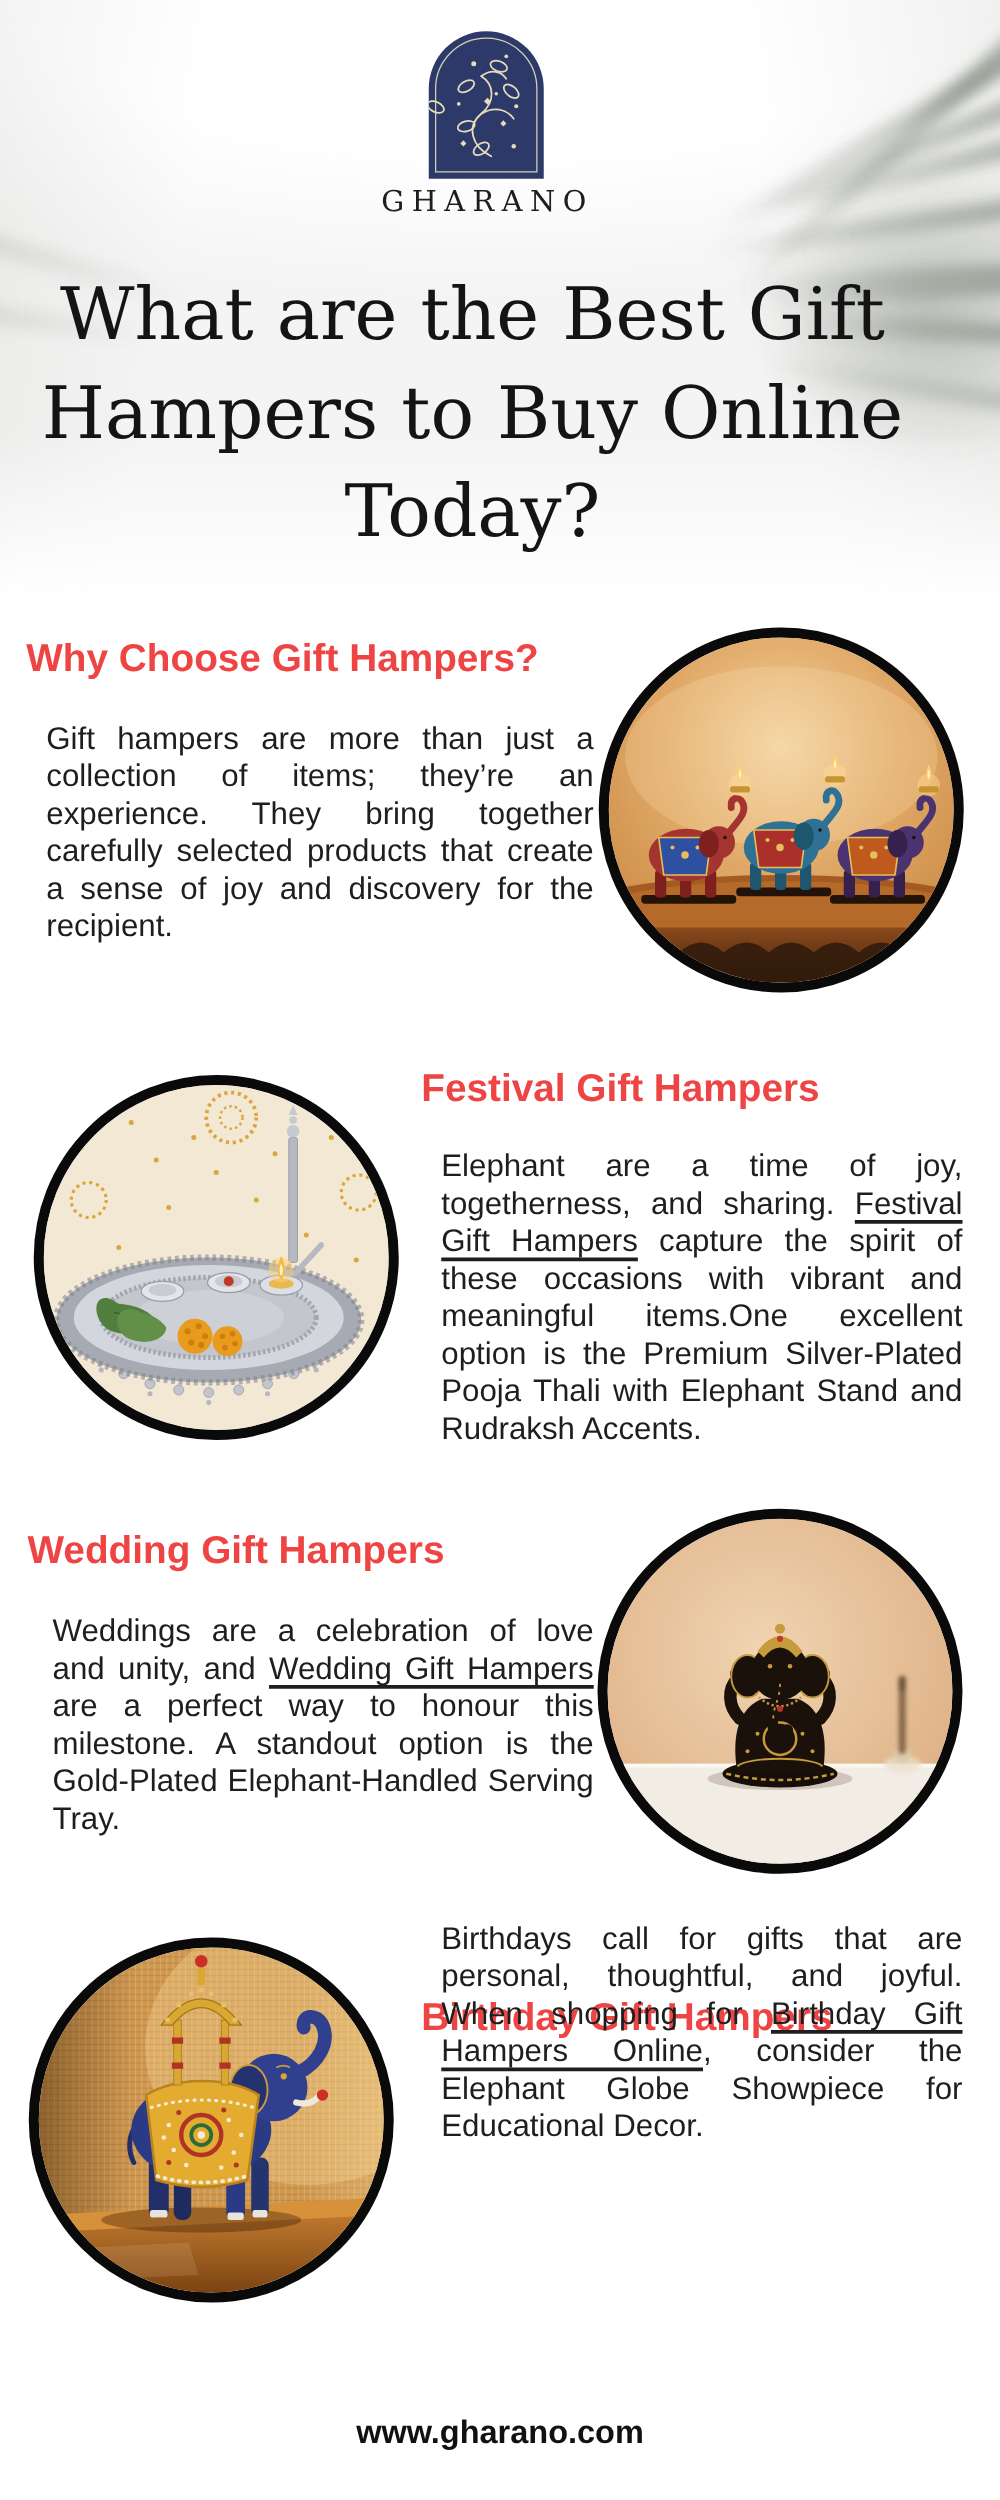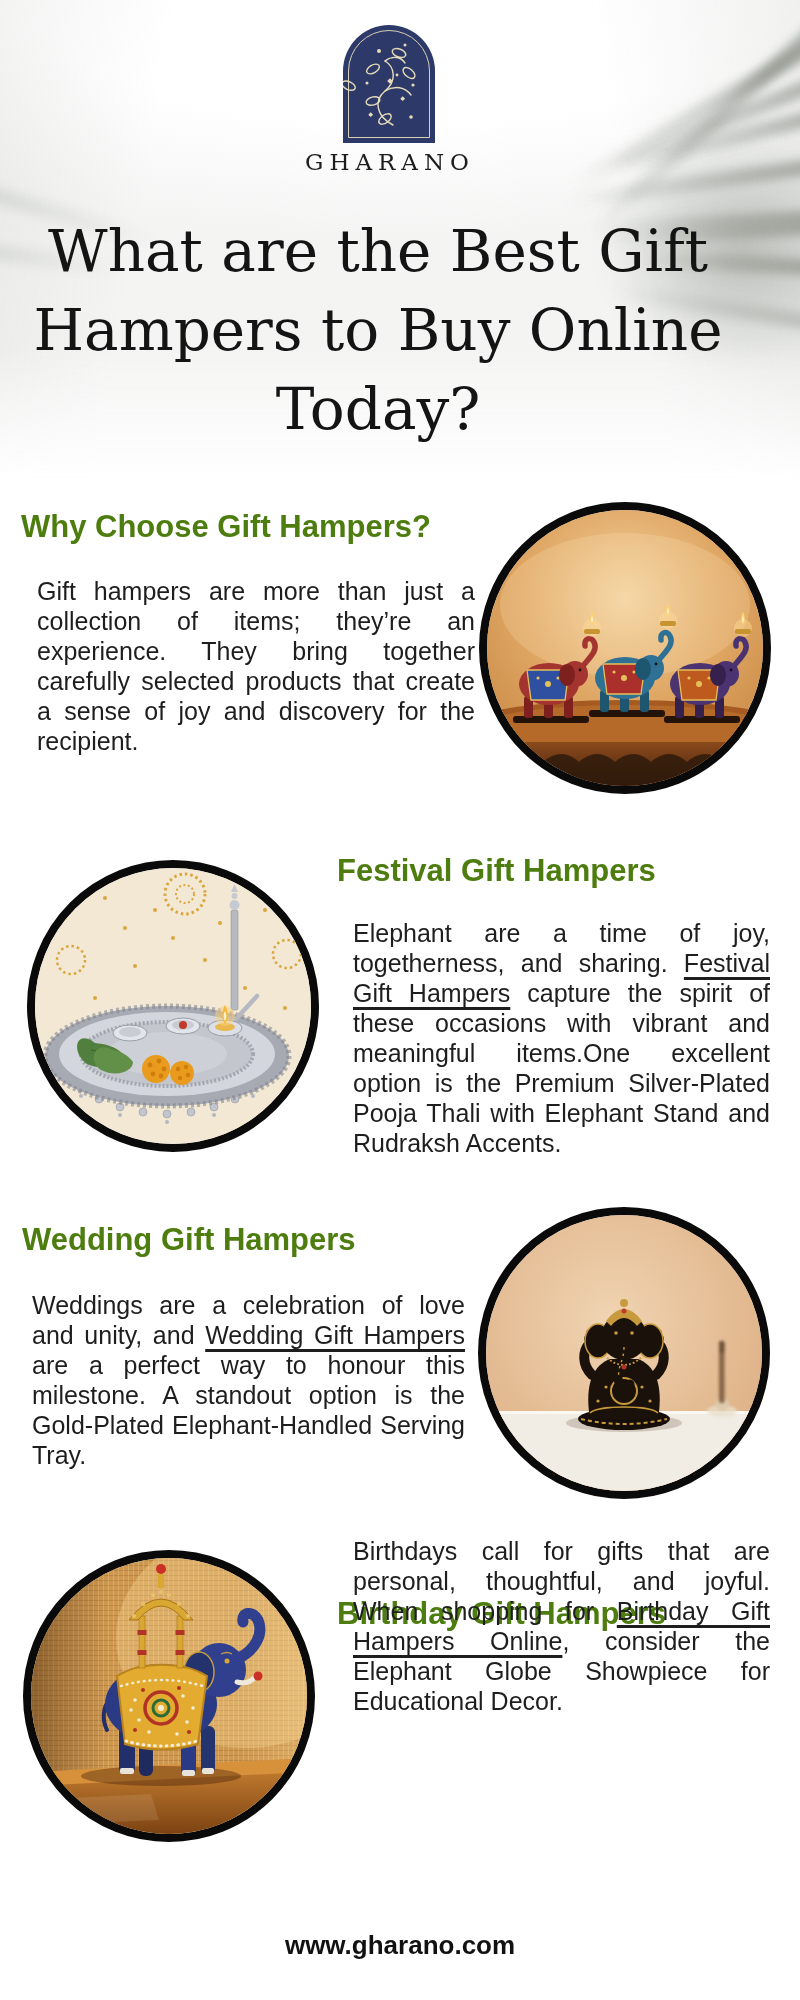--- a/index.html
+++ b/index.html
@@ -37,21 +37,21 @@
   .logo .inner-frame{position:absolute;inset:5px;border:1.5px solid #d8d0b4;border-radius:41px 41px 0 0;}
   .logo svg{position:absolute;inset:0;}
   .wordmark{position:absolute;left:0;top:149px;width:800px;text-align:center;
         font-family:"DejaVu Serif",serif;font-size:23px;letter-spacing:6px;color:#1d1d1d;
         transform:translateX(-10px);}
   
   .title{position:absolute;left:0;top:212px;width:800px;text-align:center;
         font-family:"DejaVu Serif",serif;font-weight:400;font-size:58px;line-height:79px;
         color:#141414;transform:translateX(-22px);}
   
-  .sec-heading{position:absolute;font-size:31px;font-weight:700;color:#4d7c0f;white-space:nowrap;}
+  .sec-heading{position:absolute;font-size:31px;font-weight:700;color:#ef4444;white-space:nowrap;}
   .sec-para{position:absolute;font-size:25px;line-height:30px;color:#1e1e1e;
         text-align:justify;margin:16px;}
   .sec-para .u{text-decoration:underline;text-decoration-thickness:2.5px;text-underline-offset:5px;}
   .photo{position:absolute;width:276px;height:276px;border-radius:50%;border:8px solid #0a0a0a;
         overflow:hidden;background:#ddd;}
   .photo svg{display:block;width:276px;height:276px;}
   
   .footer{position:absolute;left:0;top:1930px;width:800px;text-align:center;
         font-size:26px;font-weight:700;color:#111;}
 </style>
@@ -281,21 +281,21 @@
       <ellipse cx="190" cy="159" rx="10" ry="4" fill="#e9b84e"></ellipse>
       <circle cx="190" cy="148" r="10" fill="rgba(255,210,120,0.5)"></circle>
       <path d="M190,156 C196,147 190,137 190,137 C190,137 184,147 190,156 Z" fill="#f6b83d"></path>
       <path d="M190,153 C193,148 190,143 190,143 C190,143 187,148 190,153 Z" fill="#fff2c8"></path>
     </svg>
   </div>
   <div class="sec-heading" style="left:337px;top:853px;">Festival Gift Hampers</div>
   <p class="sec-para" style="left:337px;top:902px;width:417px;"><span>Elephant are a time of joy, togetherness, and sharing. </span><span class="u">Festival Gift Hampers</span><span> capture the spirit of these occasions with vibrant and meaningful items.One excellent option is the Premium Silver-Plated Pooja Thali with Elephant Stand and Rudraksh Accents.</span></p>
 
   <div class="sec-heading" style="left:22px;top:1222px;">Wedding Gift Hampers</div>
-  <p class="sec-para" style="left:16px;top:1274px;width:433px;"><span>Weddings are a celebration of love and unity, and </span><span class="u">Wedding Gift Hampers</span><span> are a perfect way to honour this milestone. A standout option is the Gold-Plated Elephant-Handled Serving Tray.</span></p>
+  <p class="sec-para" style="left:26px;top:1274px;width:433px;"><span>Weddings are a celebration of love and unity, and </span><span class="u">Wedding Gift Hampers</span><span> are a perfect way to honour this milestone. A standout option is the Gold-Plated Elephant-Handled Serving Tray.</span></p>
   <div class="photo" style="left:478px;top:1207px;">
     <svg viewBox="0 0 276 276">
       <defs>
         <radialGradient id="pg" cx="45%" cy="38%" r="75%">
           <stop offset="0%" stop-color="#f0d4b2"></stop>
             <stop offset="100%" stop-color="#dbab7e"></stop>
         </radialGradient>
       </defs>
       <rect width="276" height="276" fill="url(#pg)"></rect>
       <rect y="196" width="276" height="80" fill="#f1ece4"></rect>

